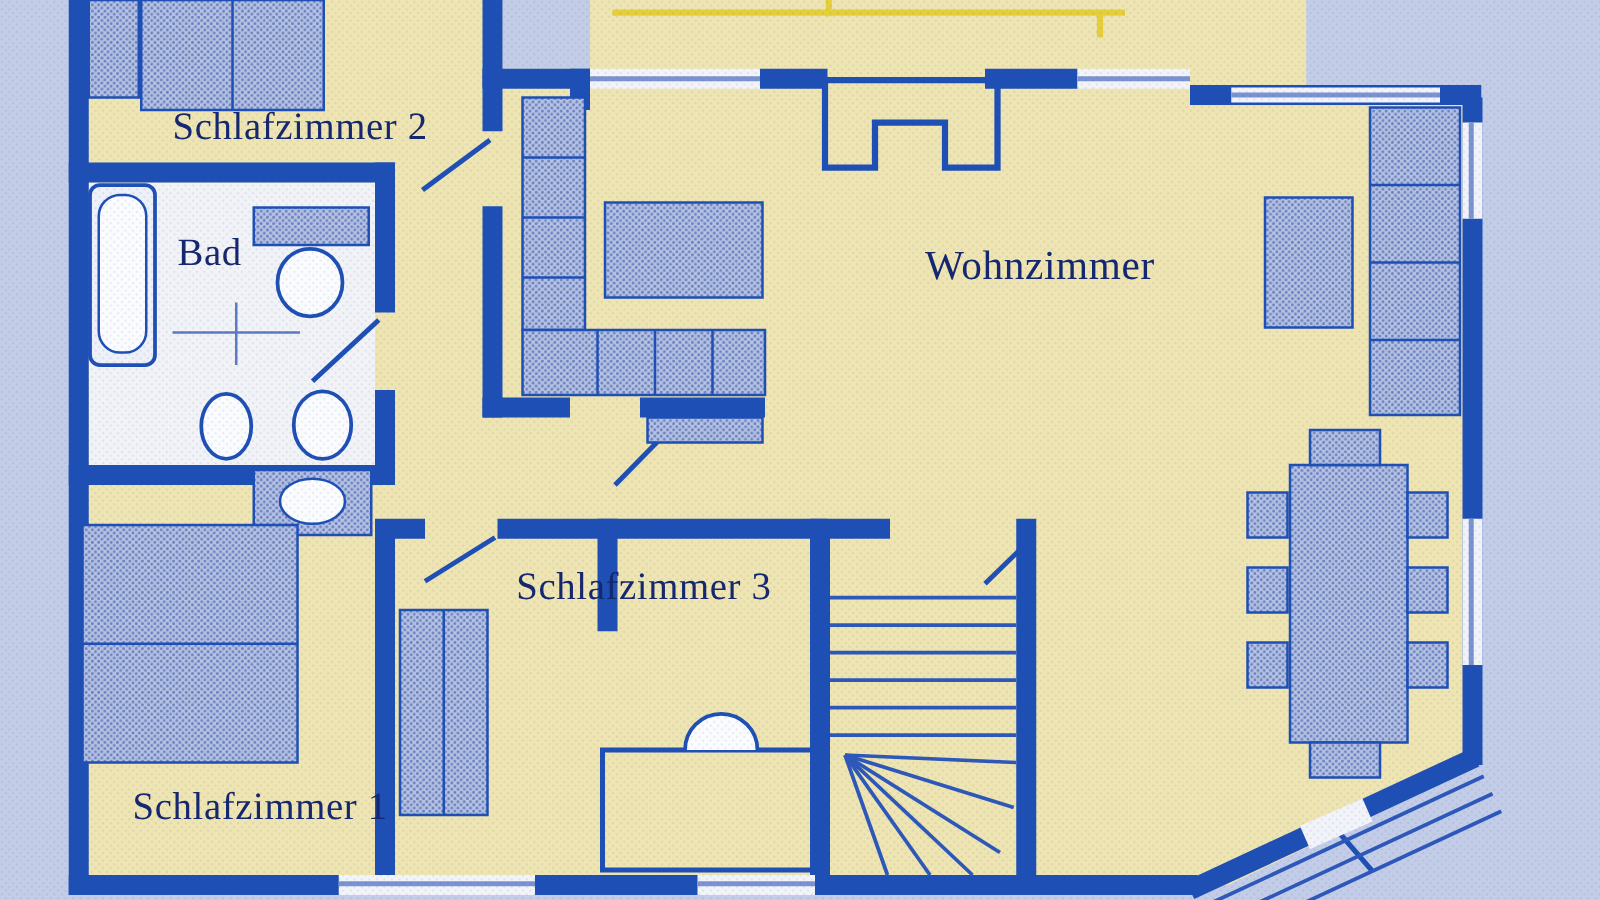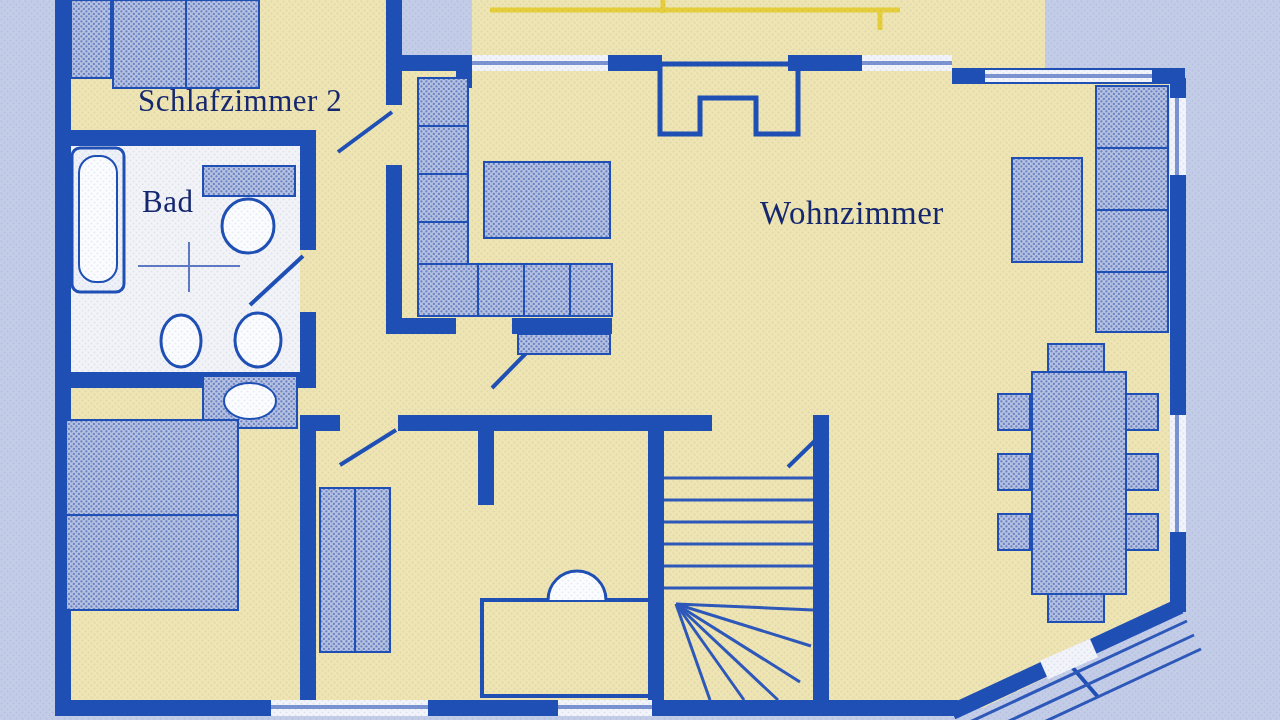--- a/index.html
+++ b/index.html
@@ -198,14 +198,16 @@
     <rect class="furn" x="1126" y="514" width="32" height="36"></rect>
     <rect class="furn" x="1048" y="344" width="56" height="28"></rect>
     <rect class="furn" x="1048" y="594" width="56" height="28"></rect>
   </g>
 
   <rect width="1280" height="720" fill="url(#halftone)"></rect>
 </svg>
 
 <div class="room-label" style="left:138px;top:83px">Schlafzimmer 2</div>
 <div class="room-label" style="left:142px;top:184px">Bad</div>
-<div class="room-label big" style="left:760px;top:195px">Wohnzimmer</div>
+<div class="room-label big" style="left:740px;top:195px">Wohnzimmer</div>
+<div class="room-label" style="left:413px;top:451px">Schlafzimmer 3</div>
+<div class="room-label" style="left:106px;top:627px">Schlafzimmer 1</div>
 </div>
 
 </body></html>

